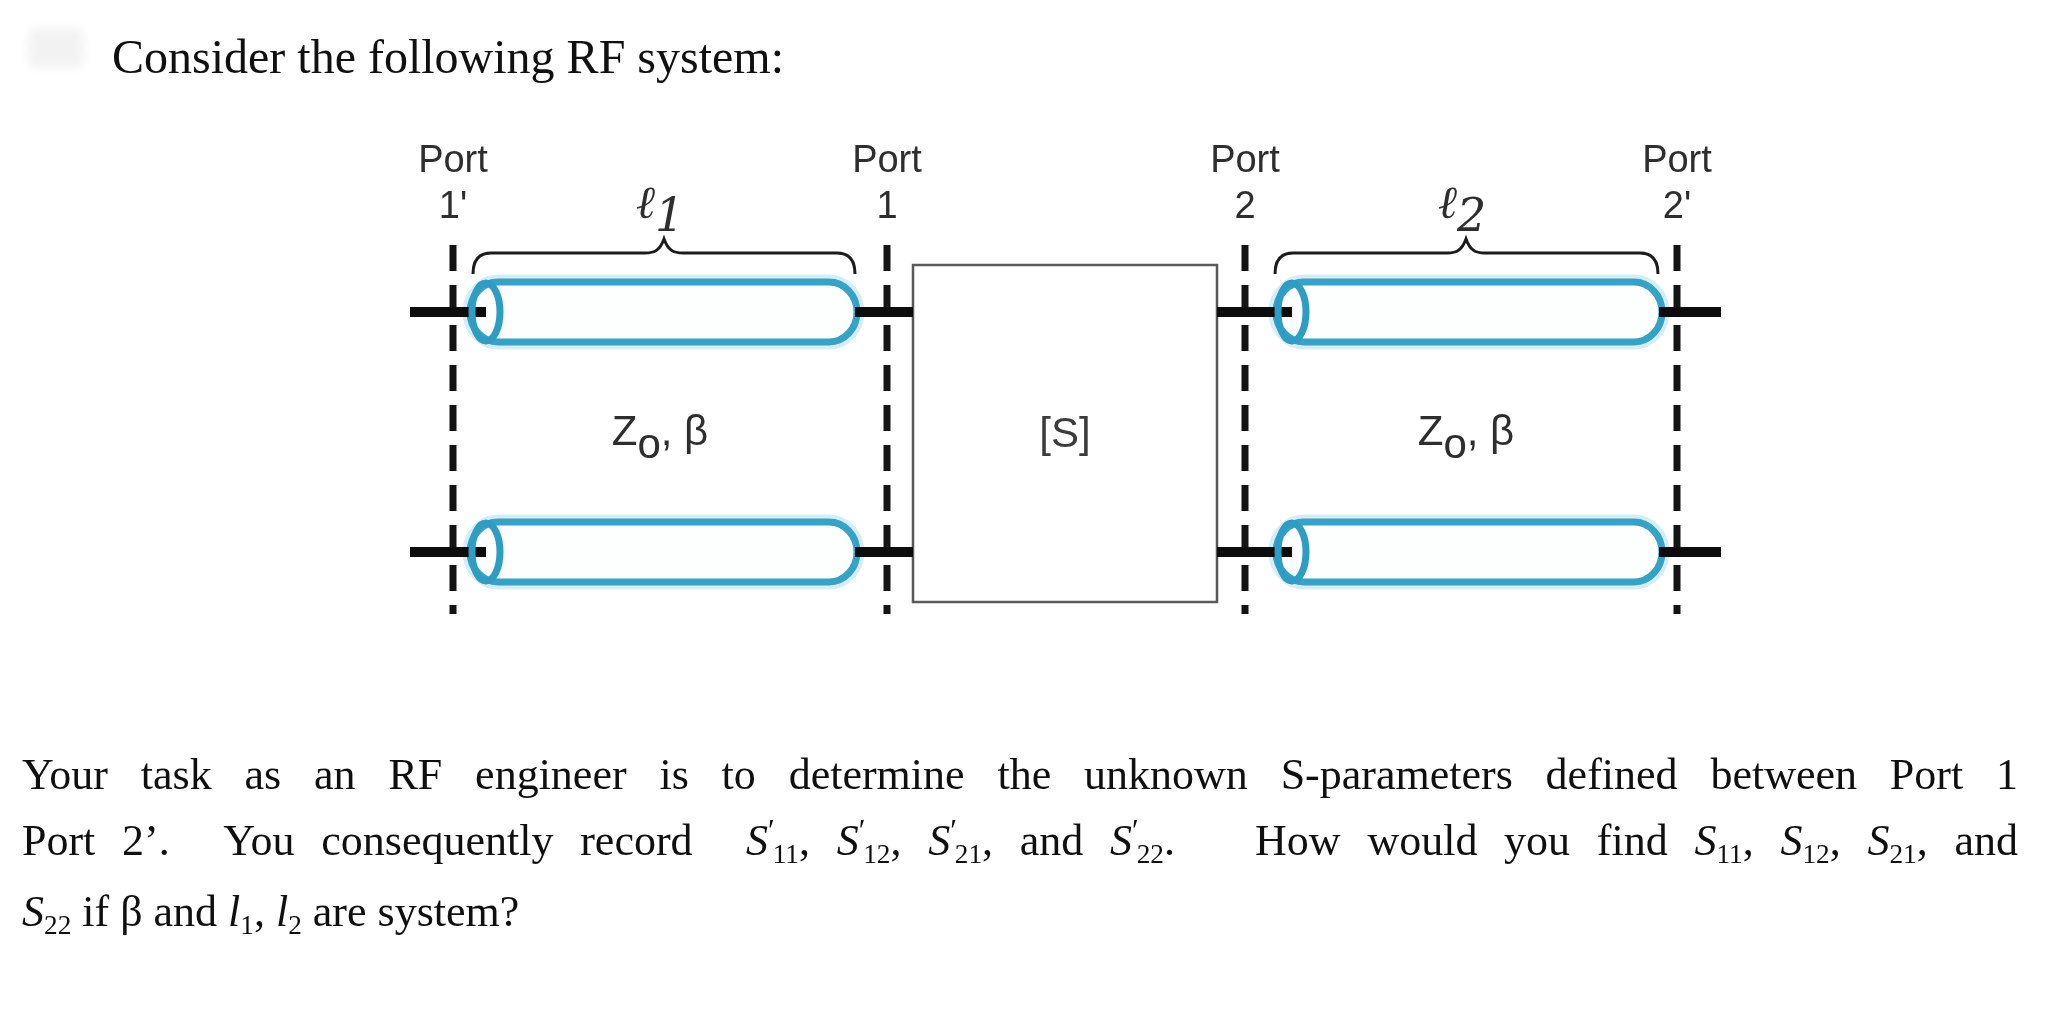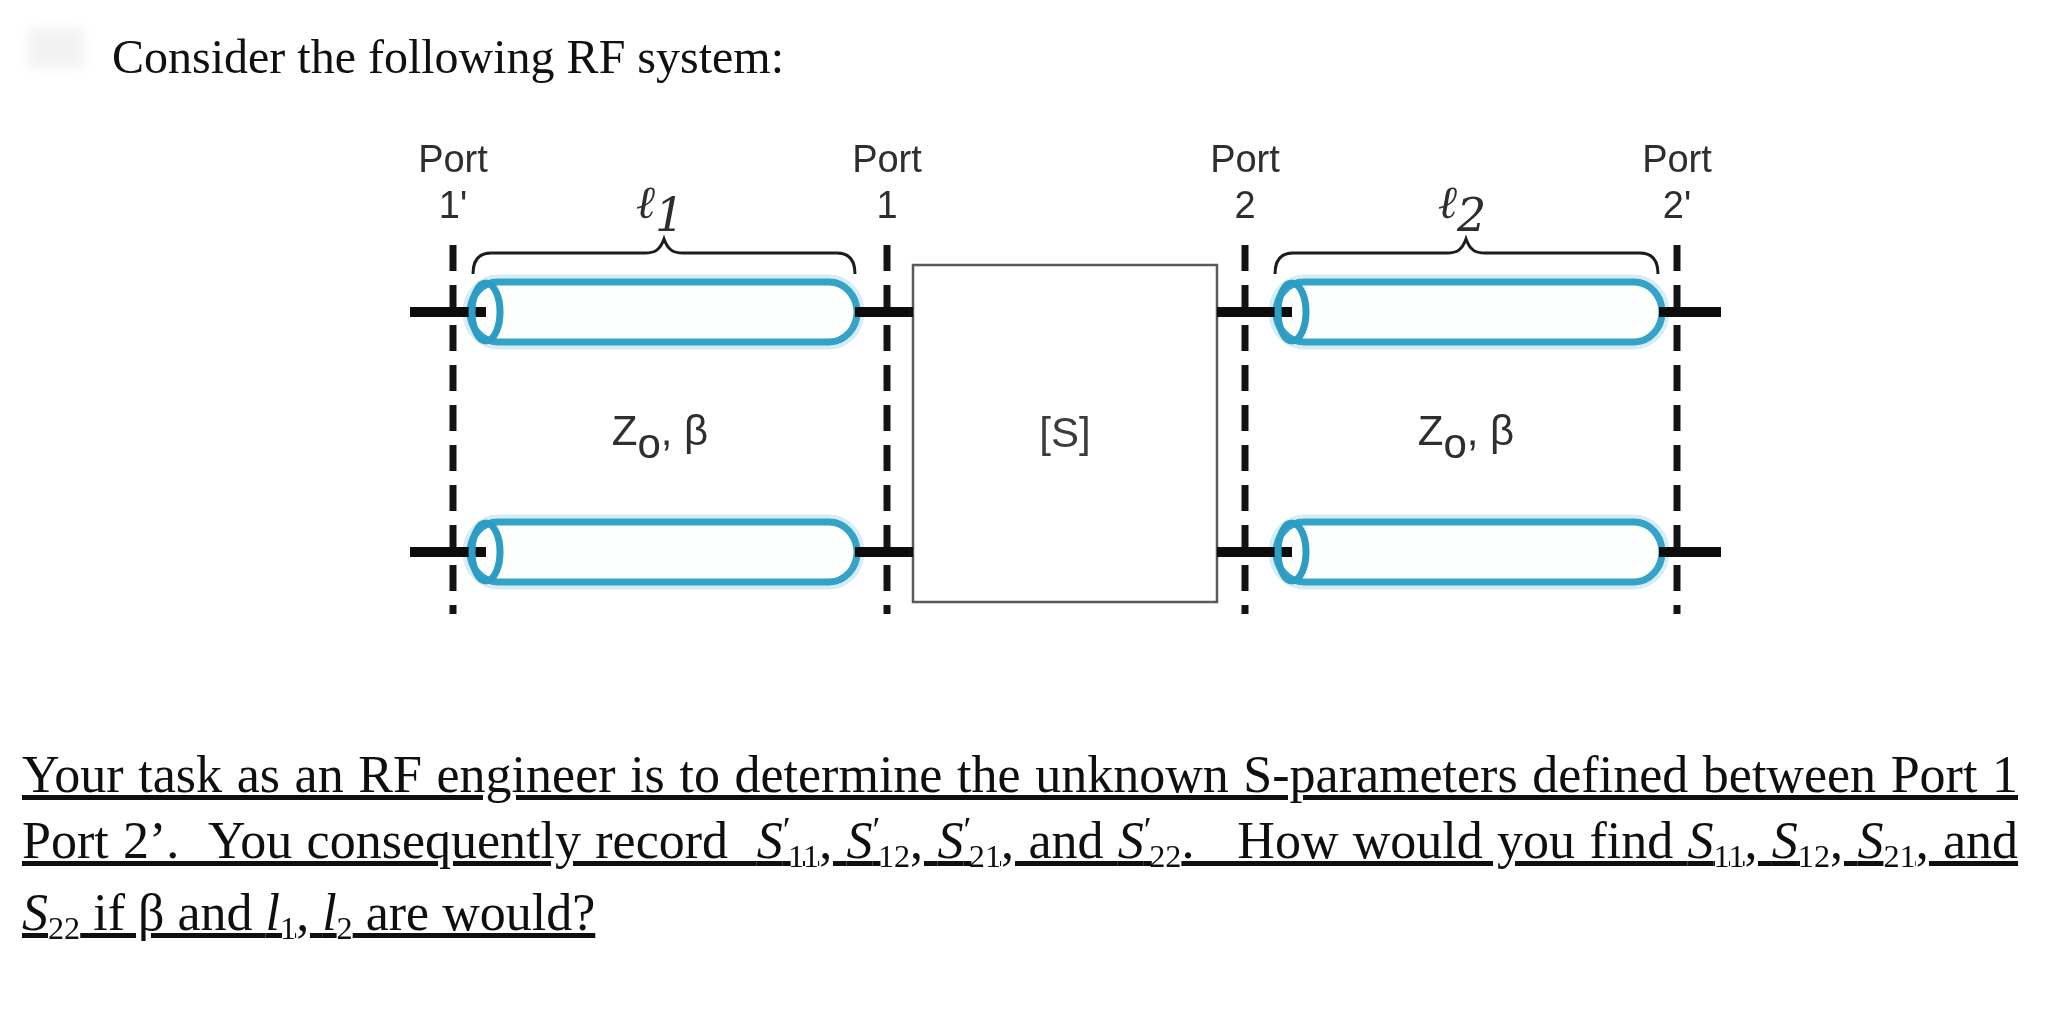--- a/index.html
+++ b/index.html
@@ -11,21 +11,21 @@
     position:absolute;left:28px;top:28px;width:56px;height:40px;
     background:#c9c9c9;opacity:.22;border-radius:8px;filter:blur(5px);
   }
   .title{
     position:absolute;left:112px;top:16px;
     font-size:48px;color:#101010;white-space:nowrap;margin-top:13px;
   }
   .diagram{position:absolute;left:0;top:0;}
   .para{
     position:absolute;left:22px;top:742px;width:1996px;
-    font-size:52px;line-height:66px;color:#0f0f0f;text-decoration:underline;
+    font-size:44px;line-height:66px;color:#0f0f0f;
   }
   .pline{text-align:justify;text-align-last:justify;}
   .pline.last{text-align-last:left;}
   .seg{white-space:pre-wrap;}
   .m{font-style:italic;}
   .pr{font-size:70%;position:relative;top:-0.45em;}
   .pr + .sb{margin-left:-0.08em;}
   .sb{font-size:62%;position:relative;top:0.28em;}
   svg text{fill:#2e2e2e;}
   .plabel{font-family:"Liberation Sans",sans-serif;font-size:38px;}
@@ -126,16 +126,16 @@
     <text text-anchor="middle" x="1466" y="445">
       <tspan class="zlabel">Z</tspan><tspan class="zlabel" font-size="26" dy="13">o</tspan><tspan class="zlabel" dy="-13">, β</tspan>
     </text>
 
     <text class="sboxlabel" text-anchor="middle" x="1065" y="447">[S]</text>
   </svg>
 
   <div class="para">
     <div class="pline"><span class="seg">Your task as an RF engineer is to determine the unknown S-parameters defined between Port 1</span></div>
     <div class="pline"><span class="seg">Port 2’. &nbsp;You consequently record &nbsp;</span><span class="seg m">S</span><span class="seg pr">′</span><span class="seg sb">11</span><span class="seg">, </span><span class="seg m">S</span><span class="seg pr">′</span><span class="seg sb">12</span><span class="seg">, </span><span class="seg m">S</span><span class="seg pr">′</span><span class="seg sb">21</span><span class="seg">, and </span><span class="seg m">S</span><span class="seg pr">′</span><span class="seg sb">22</span><span class="seg">. &nbsp;&nbsp;How would you find </span><span class="seg m">S</span><span class="seg sb">11</span><span class="seg">, </span><span class="seg m">S</span><span class="seg sb">12</span><span class="seg">, </span><span class="seg m">S</span><span class="seg sb">21</span><span class="seg">, and</span></div>
-    <div class="pline last"><span class="seg m">S</span><span class="seg sb">22</span><span class="seg"> if β and </span><span class="seg m">l</span><span class="seg sb">1</span><span class="seg">, </span><span class="seg m">l</span><span class="seg sb">2</span><span class="seg"> are would?</span></div>
+    <div class="pline last"><span class="seg m">S</span><span class="seg sb">22</span><span class="seg"> if β and </span><span class="seg m">l</span><span class="seg sb">1</span><span class="seg">, </span><span class="seg m">l</span><span class="seg sb">2</span><span class="seg"> are system?</span></div>
   </div>
 
 </div>
 
 </body></html>

